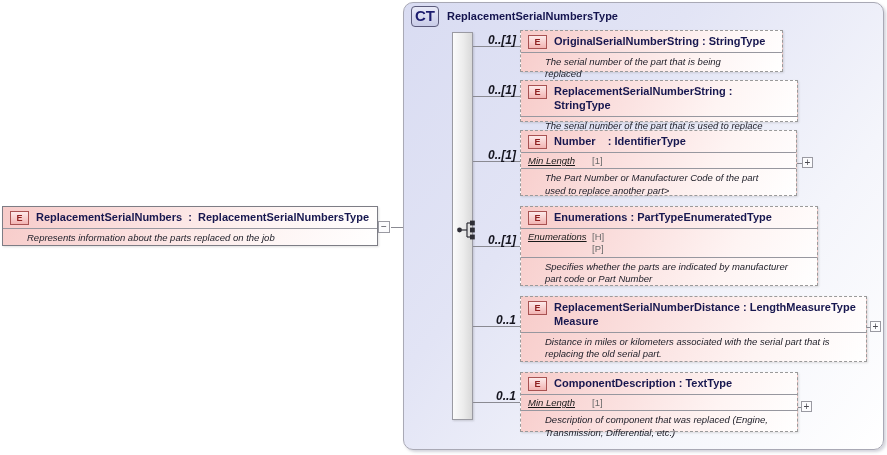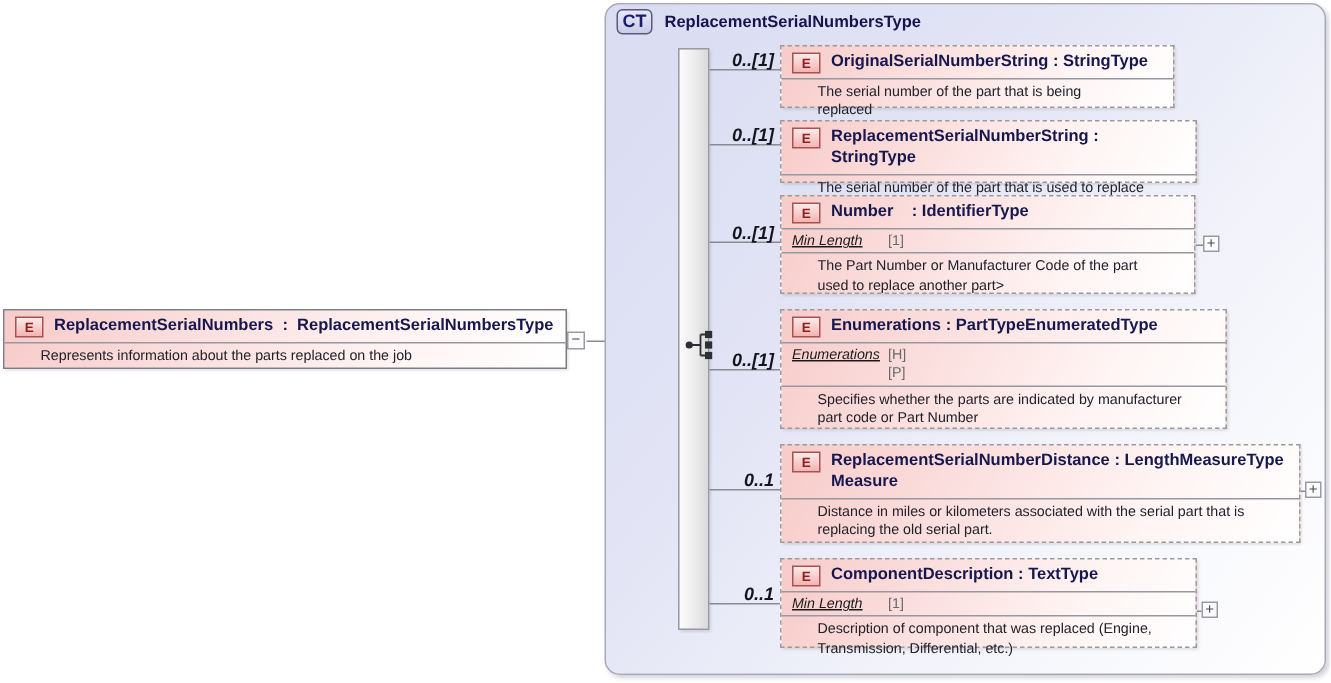--- a/index.html
+++ b/index.html
@@ -12,21 +12,21 @@
   
   .ct-panel{
     left:403px;top:2px;width:481px;height:448px;
     border:1px solid #a9a9b5;border-radius:10px;
     background:linear-gradient(128deg,#d9dcf2 0%,#e2e4f5 35%,#f4f5fb 70%,#ffffff 100%);
     box-shadow:2px 2px 3px rgba(80,80,110,0.25);
   }
   .ct-header{left:411px;top:6px;display:flex;align-items:center;gap:8px;}
   .ct-badge{
     border:1px solid #5a5a7a;border-radius:4px;background:linear-gradient(#e8e9f7,#c9cce8);
-    color:#1c1c6e;font-size:12px;font-weight:bold;padding:1px 3px;line-height:1.1;
+    color:#1c1c6e;font-size:15px;font-weight:bold;padding:1px 3px;line-height:1.1;
   }
   .ct-title{font-size:11px;font-weight:bold;color:#14144e;}
   
   .seq-bar{
     left:452px;top:32px;width:21px;height:388px;
     border:1px solid #9a9aa2;
     background:linear-gradient(90deg,#fbfbfb 0%,#ececec 55%,#d9d9d9 100%);
     box-shadow:1px 1px 2px rgba(0,0,0,0.15);
   }
   .seq-icon{left:455px;top:219px;width:26px;height:22px;}
@@ -45,21 +45,21 @@
     flex:0 0 auto;width:17px;height:12px;margin-top:0px;
     border:1px solid #a85252;background:linear-gradient(#fdeaea,#f2b4b2);
     color:#8e1f1f;font-size:9px;font-weight:bold;
     display:flex;align-items:center;justify-content:center;line-height:1;
   }
   .title-text{flex:1 1 auto;}
   .divider{border-top:1px solid #97979f;height:0;}
   .facet-row{display:flex;align-items:flex-start;padding:2px 7px 1px 7px;font-size:9.5px;}
   .facet-label{font-style:italic;color:#1a1a1a;min-width:64px;text-decoration:underline;}
   .facet-vals{color:#6a6a6a;display:flex;flex-direction:column;line-height:1.3;}
-  .annot{padding:3px 24px;font-size:9.5px;color:#21212b;line-height:1.3;}
+  .annot{padding:3px 24px;font-size:9.5px;font-style:italic;color:#21212b;line-height:1.3;}
   
   .hline{background:#8a8a92;height:1px;}
   .card-label{
     font-size:12px;font-style:italic;font-weight:bold;color:#15151f;
     width:46px;text-align:right;white-space:nowrap;
   }
   .occ-label{
     font-size:10px;font-style:italic;font-weight:bold;color:#15151f;
     width:46px;text-align:right;white-space:nowrap;
   }

